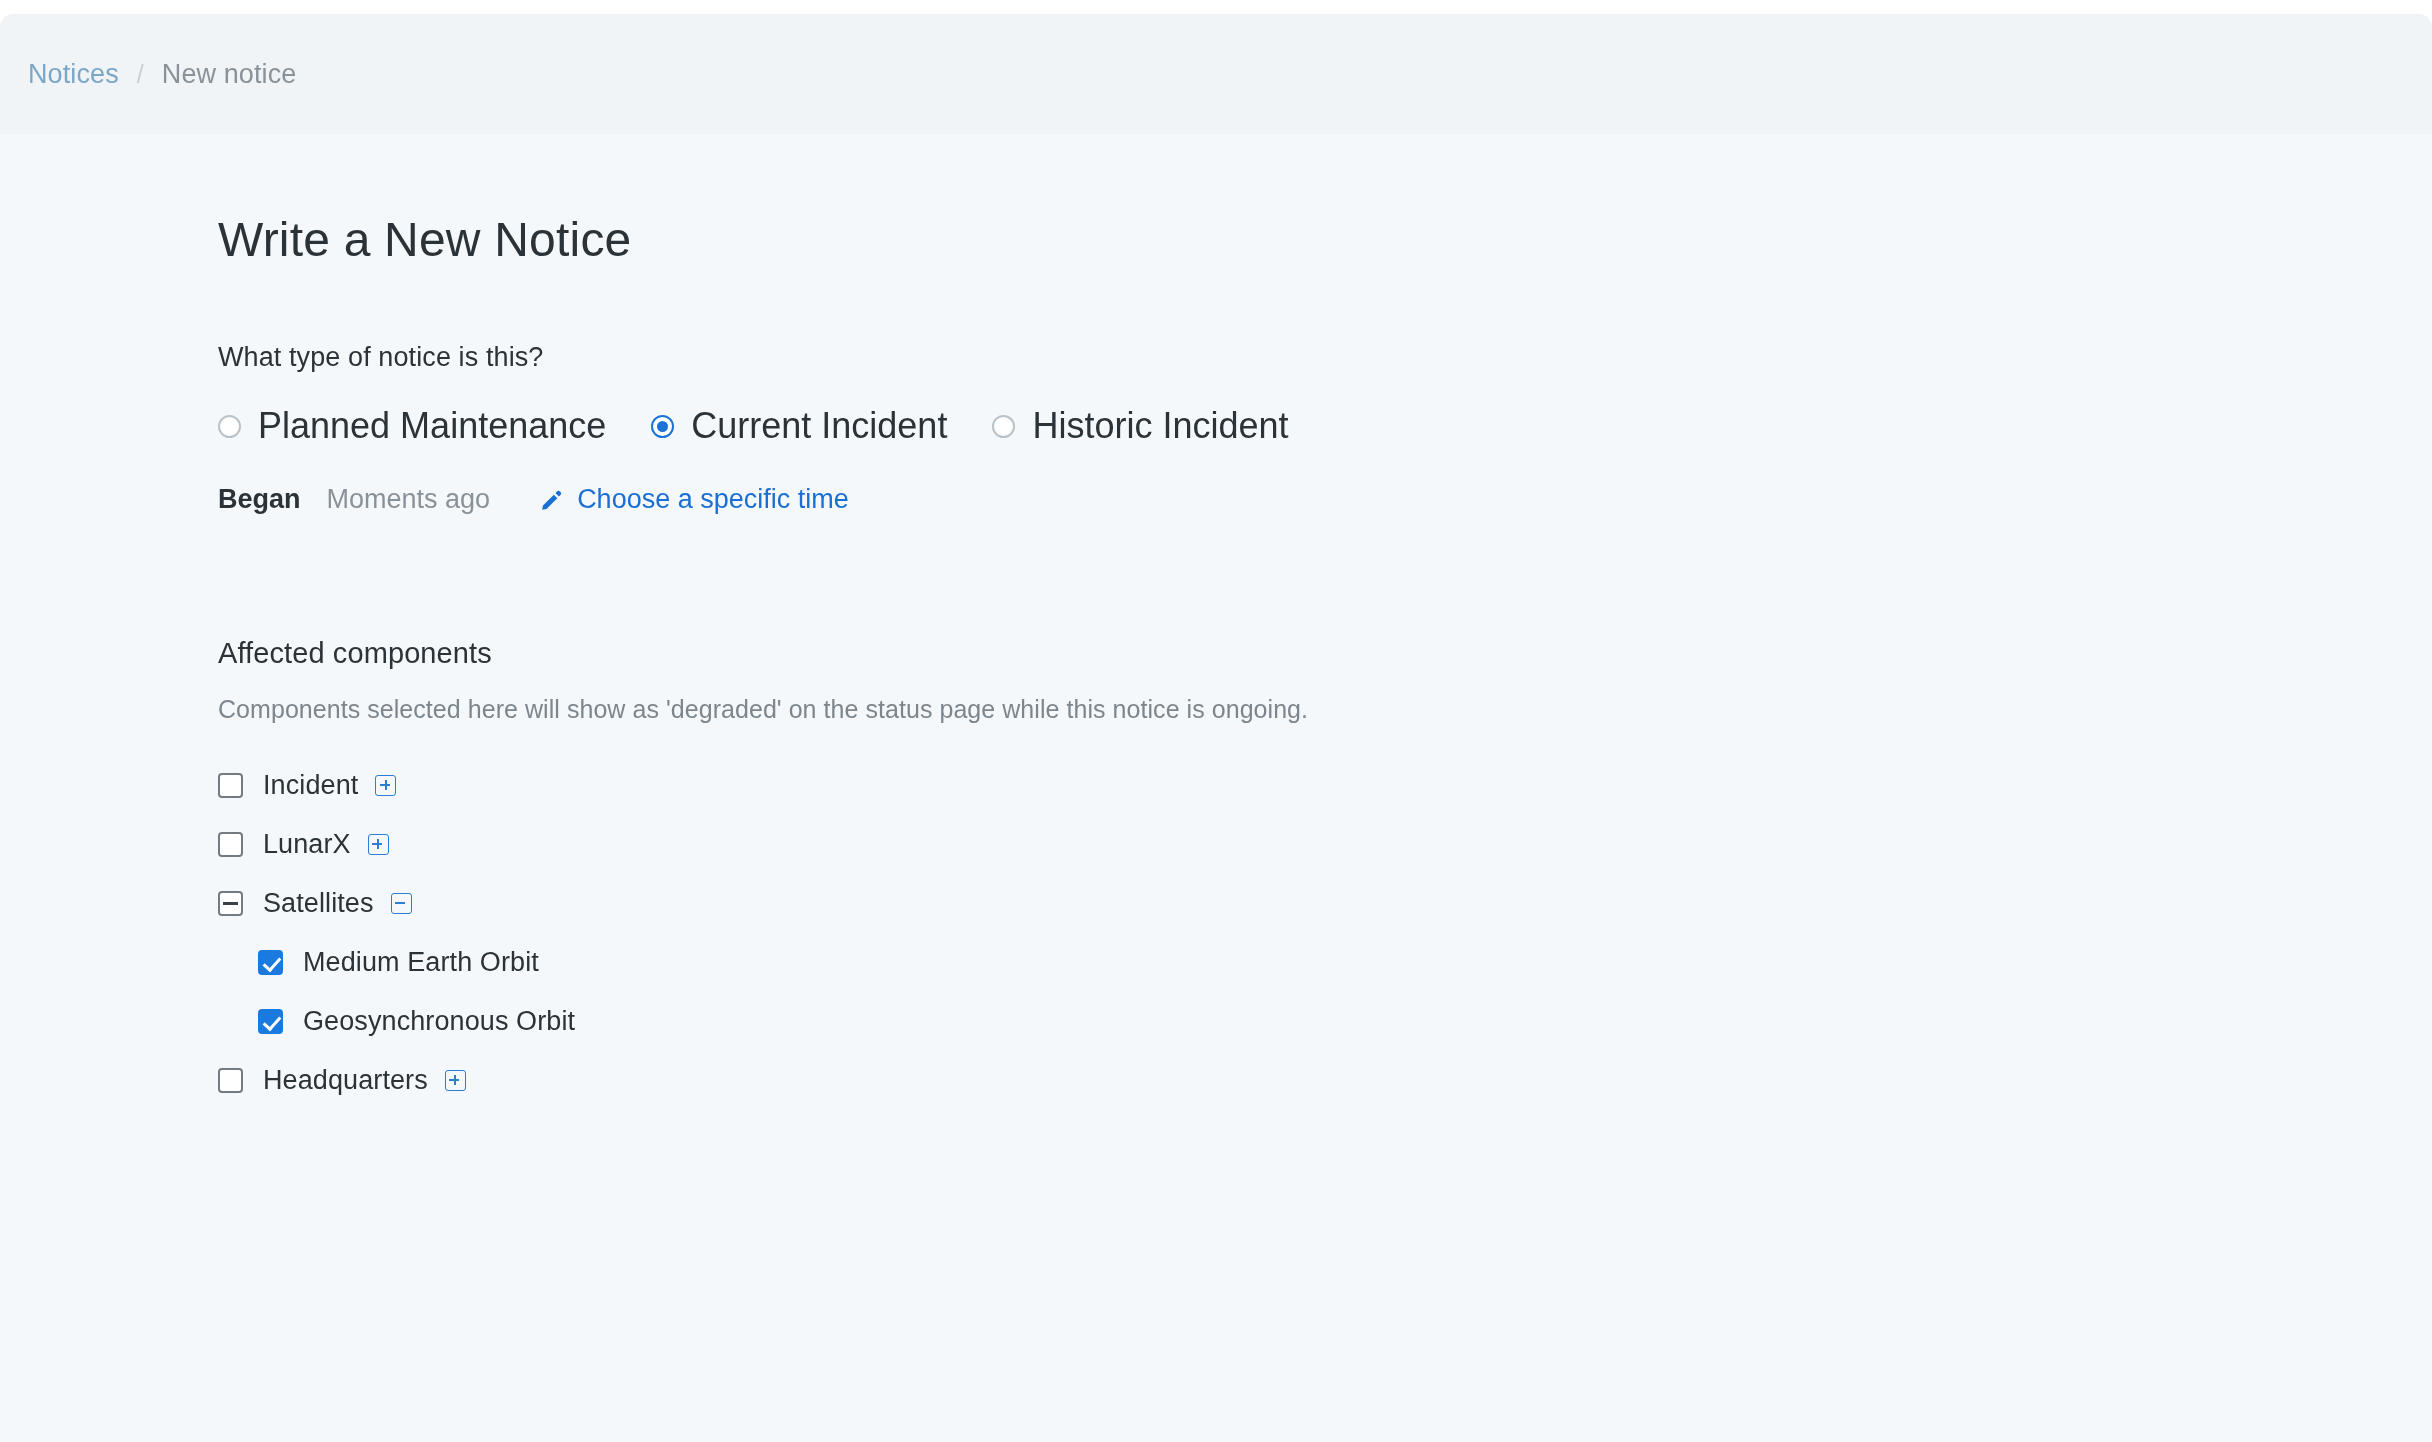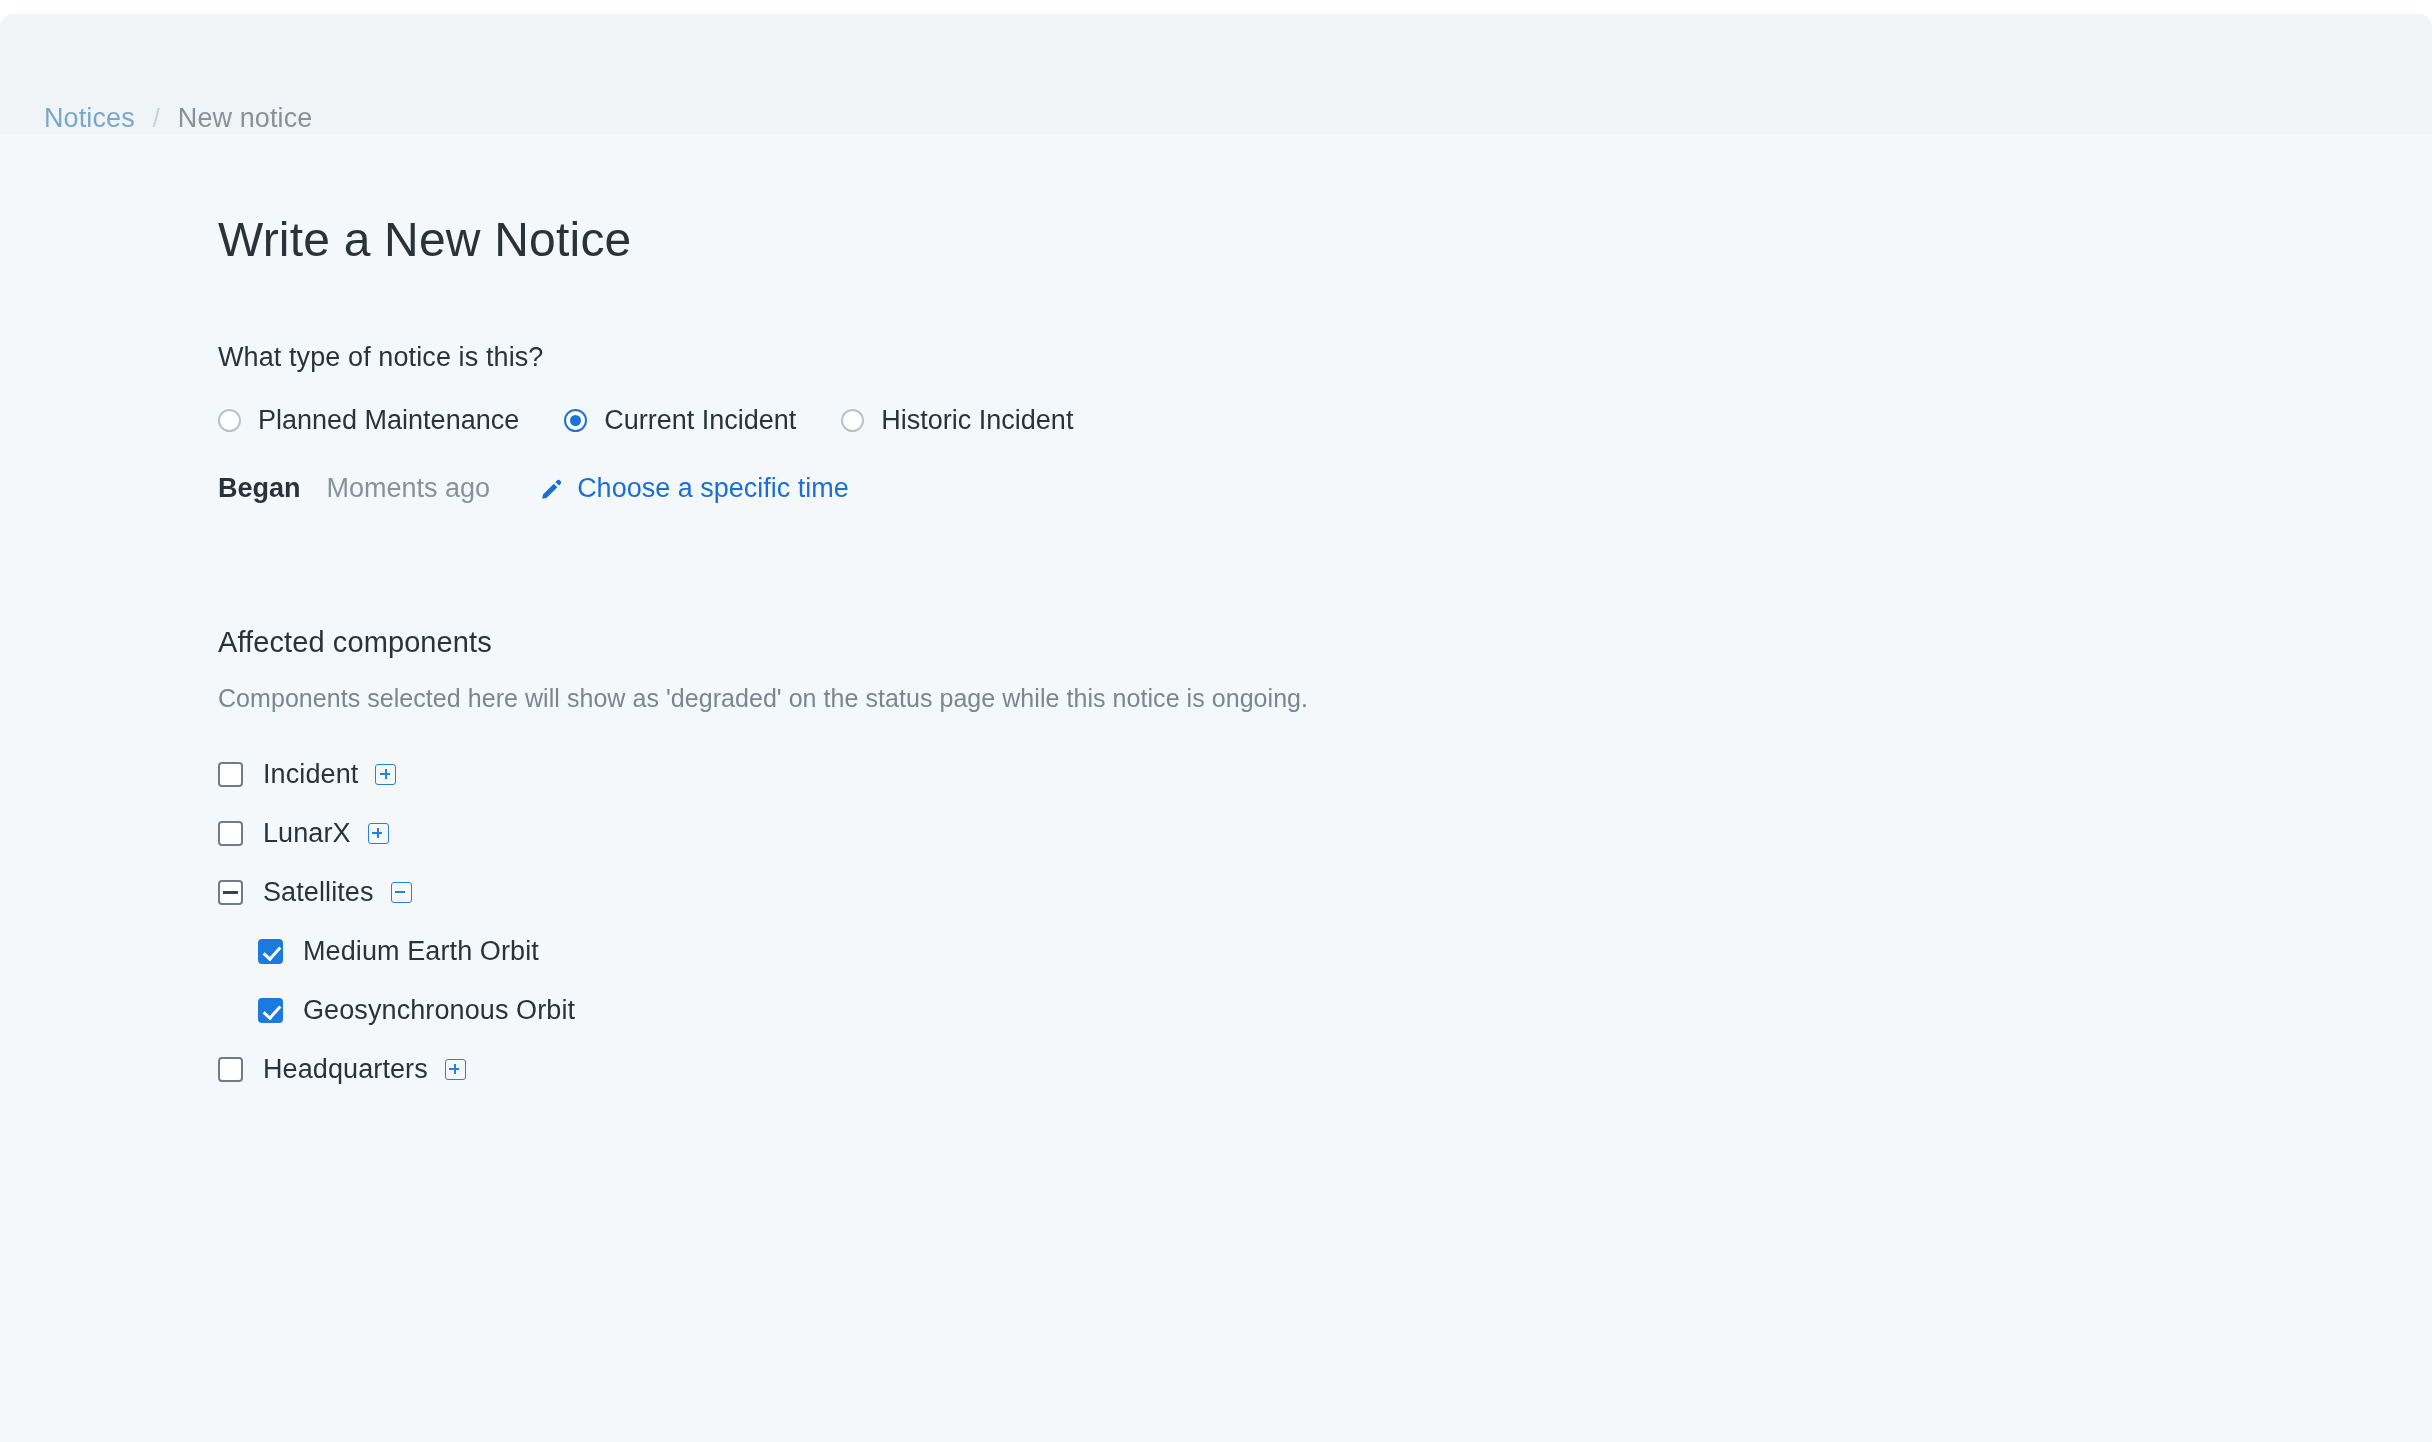--- a/index.html
+++ b/index.html
@@ -17,22 +17,22 @@
     height: 1428px;
     background: #f5f8fa;
     border-radius: 14px 14px 0 0;
     overflow: hidden;
   }
   
   .crumb-bar {
     height: 120px;
     background: #f1f4f6;
     display: flex;
-    align-items: flex-end;
-    padding-left: 44px;
+    align-items: center;
+    padding-left: 28px;
   }
   .crumb {
     font-size: 27px;
     letter-spacing: .1px;
   }
   .crumb-link { color: #7ba7c7; }
   .crumb-sep { color: #c7d0d6; margin: 0 18px; font-size: 25px; }
   .crumb-current { color: #8a9299; }
 
   
@@ -80,21 +80,21 @@
   .radio-mark.checked::after {
     content: "";
     position: absolute;
     left: 50%; top: 50%;
     width: 11px; height: 11px;
     margin: -5.5px 0 0 -5.5px;
     border-radius: 50%;
     background: #1a73d9;
   }
   .radio-text {
-    font-size: 27px;
+    font-size: 36px;
     color: #2b3338;
     margin-left: 17px;
   }
 
   
   .began-row {
     display: flex;
     align-items: center;
     margin-top: 37px;
     font-size: 27px;

